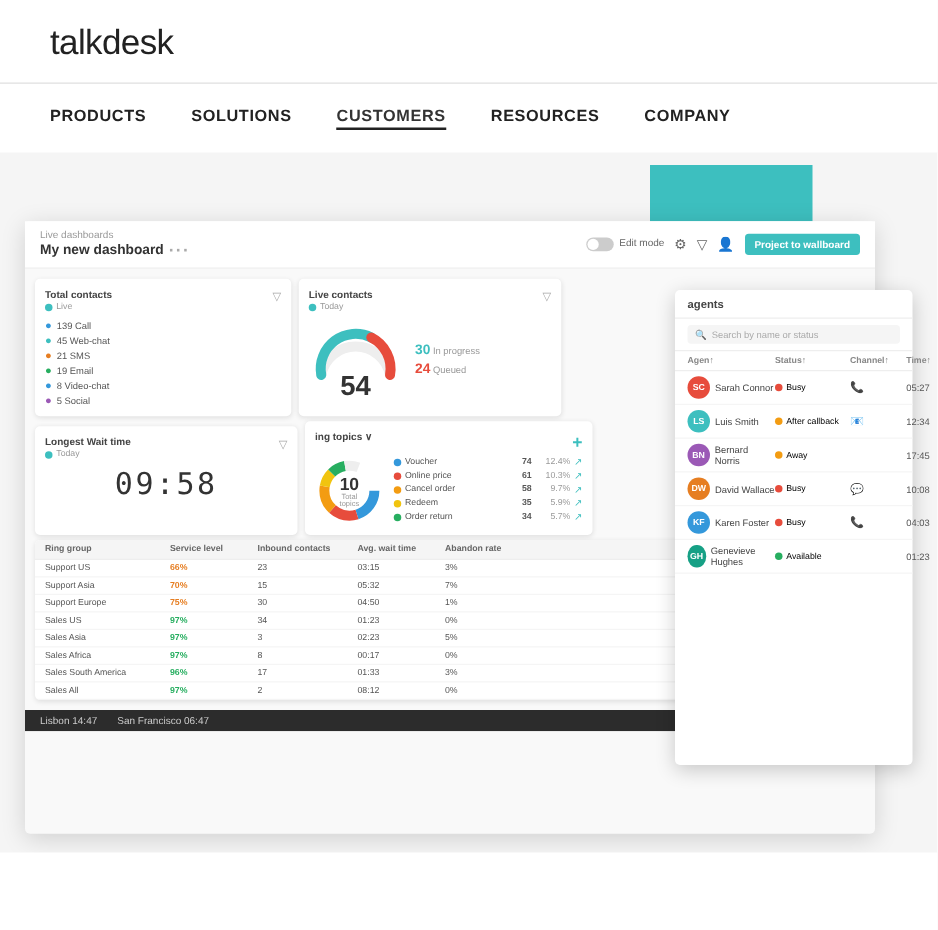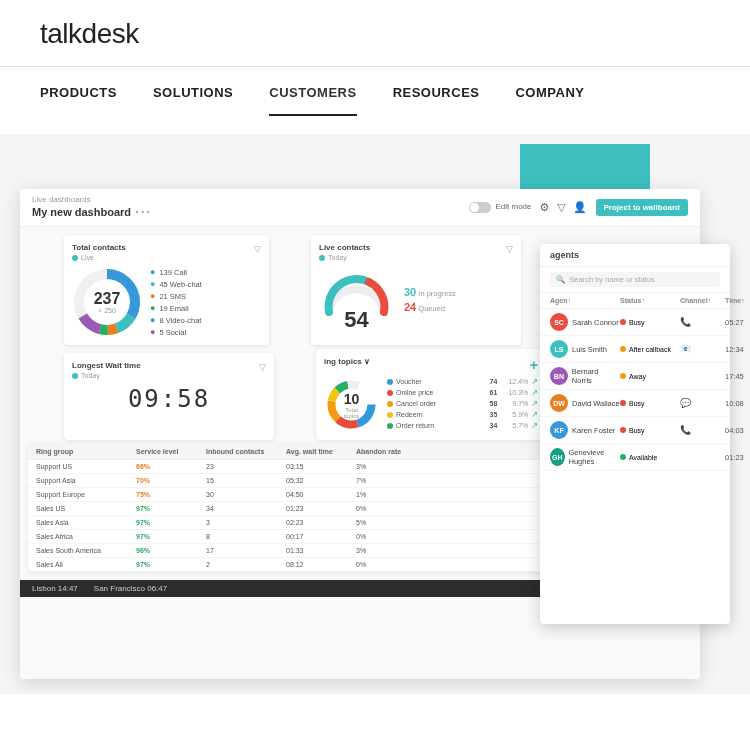--- a/index.html
+++ b/index.html
@@ -37,21 +37,21 @@
       font-size: 13px;
       font-weight: 700;
       color: #222;
       letter-spacing: 0.5px;
       cursor: pointer;
       text-transform: uppercase;
     }
     .nav-item.active {
       color: #333;
       border-bottom: 2px solid #222;
-      padding-bottom: 14px;
+      padding-bottom: 2px;
     }
 
     
     .hero {
       background: #f5f5f5;
       position: relative;
       height: 560px;
       overflow: hidden;
     }
 
@@ -161,21 +161,20 @@
       border-radius: 3px;
       font-weight: 600;
     }
 
     
     .widget-card {
       background: #fff;
       border-radius: 4px;
       box-shadow: 0 1px 4px rgba(0,0,0,0.1);
       padding: 8px;
-      margin-left: 36px;
     }
     .widget-title {
       font-size: 8px;
       font-weight: 700;
       color: #444;
       margin-bottom: 2px;
     }
     .widget-subtitle {
       font-size: 7px;
       color: #999;
@@ -551,34 +550,20 @@
           <div class="widget-card total-contacts-widget">
             <div style="display:flex;justify-content:space-between;align-items:center;">
               <span class="widget-title">Total contacts</span>
               <span class="filter-icon">▽</span>
             </div>
             <div class="widget-subtitle">
               <div class="live-dot"></div>
               <span>Live</span>
             </div>
             <div class="widget-inner">
-              <div class="donut-container">
-                <svg width="70" height="70" viewBox="0 0 70 70">
-                  <circle cx="35" cy="35" r="28" fill="none" stroke="#f0f0f0" stroke-width="10"></circle>
-                  <circle cx="35" cy="35" r="28" fill="none" stroke="#3498db" stroke-width="10" stroke-dasharray="59 117" stroke-dashoffset="0" transform="rotate(-90 35 35)"></circle>
-                  <circle cx="35" cy="35" r="28" fill="none" stroke="#3dbfbf" stroke-width="10" stroke-dasharray="19 157" stroke-dashoffset="-59" transform="rotate(-90 35 35)"></circle>
-                  <circle cx="35" cy="35" r="28" fill="none" stroke="#e67e22" stroke-width="10" stroke-dasharray="9 167" stroke-dashoffset="-78" transform="rotate(-90 35 35)"></circle>
-                  <circle cx="35" cy="35" r="28" fill="none" stroke="#27ae60" stroke-width="10" stroke-dasharray="8 168" stroke-dashoffset="-87" transform="rotate(-90 35 35)"></circle>
-                  <circle cx="35" cy="35" r="28" fill="none" stroke="#9b59b6" stroke-width="10" stroke-dasharray="22 154" stroke-dashoffset="-95" transform="rotate(-90 35 35)"></circle>
-                </svg>
-                <div class="donut-center">
-                  <div class="donut-number">237</div>
-                  <div class="donut-sub">&lt; 250</div>
-                </div>
-              </div>
               <div class="contact-stats" id="contact-stats-list">
                   <div class="stat-row">
                     <span style="color:#3498db;font-size:9px;">●</span>
                     <span>139 Call</span>
                   </div>
                   <div class="stat-row">
                     <span style="color:#3dbfbf;font-size:9px;">●</span>
                     <span>45 Web-chat</span>
                   </div>
                   <div class="stat-row">

